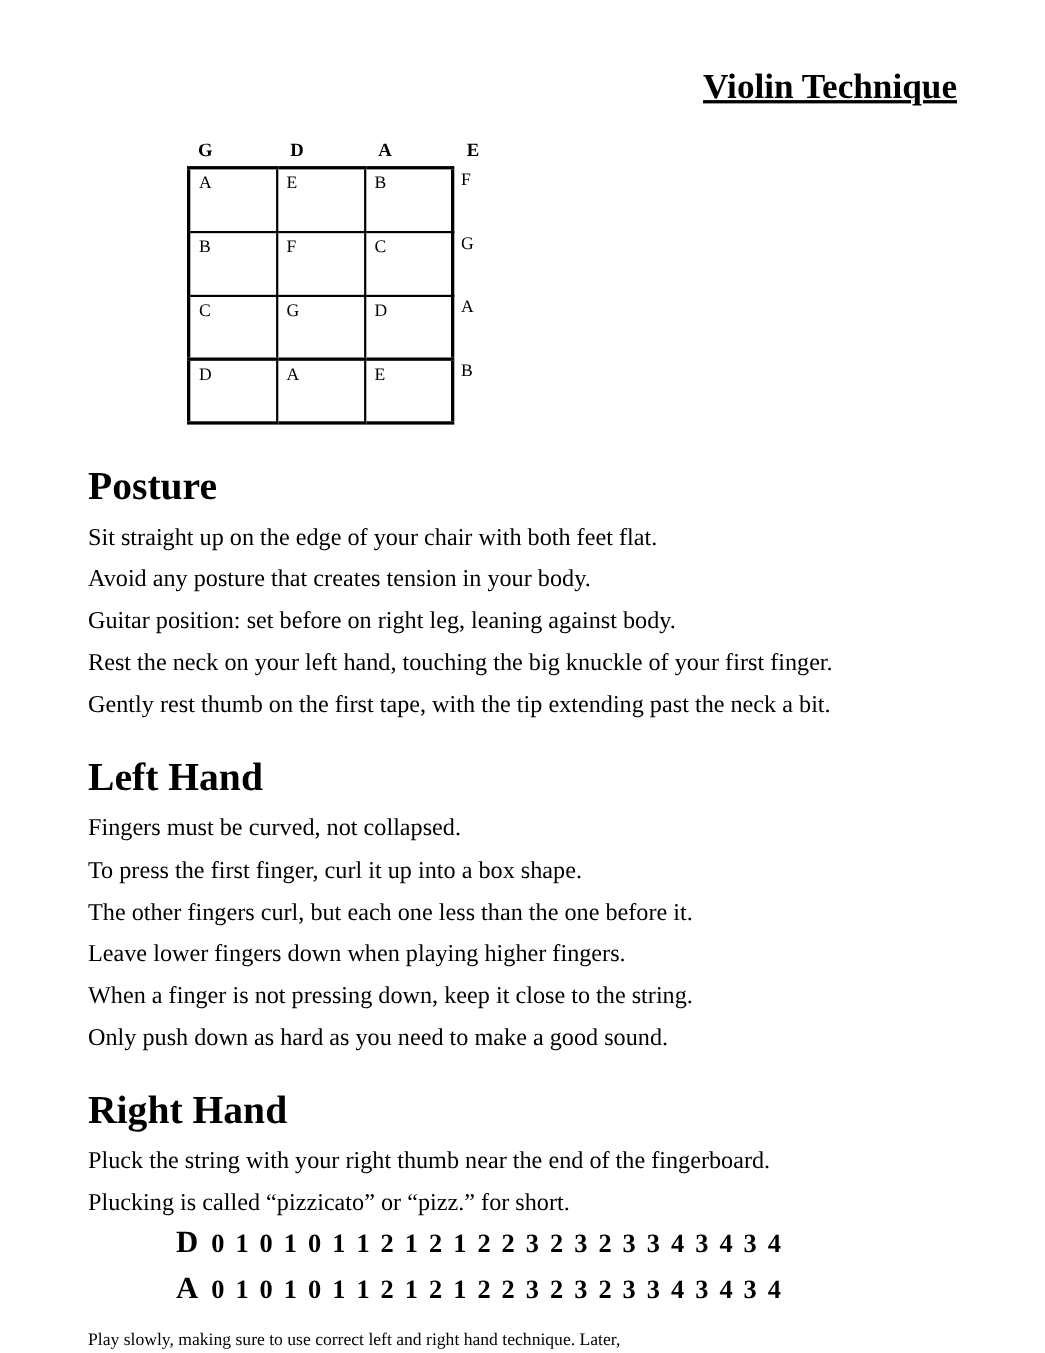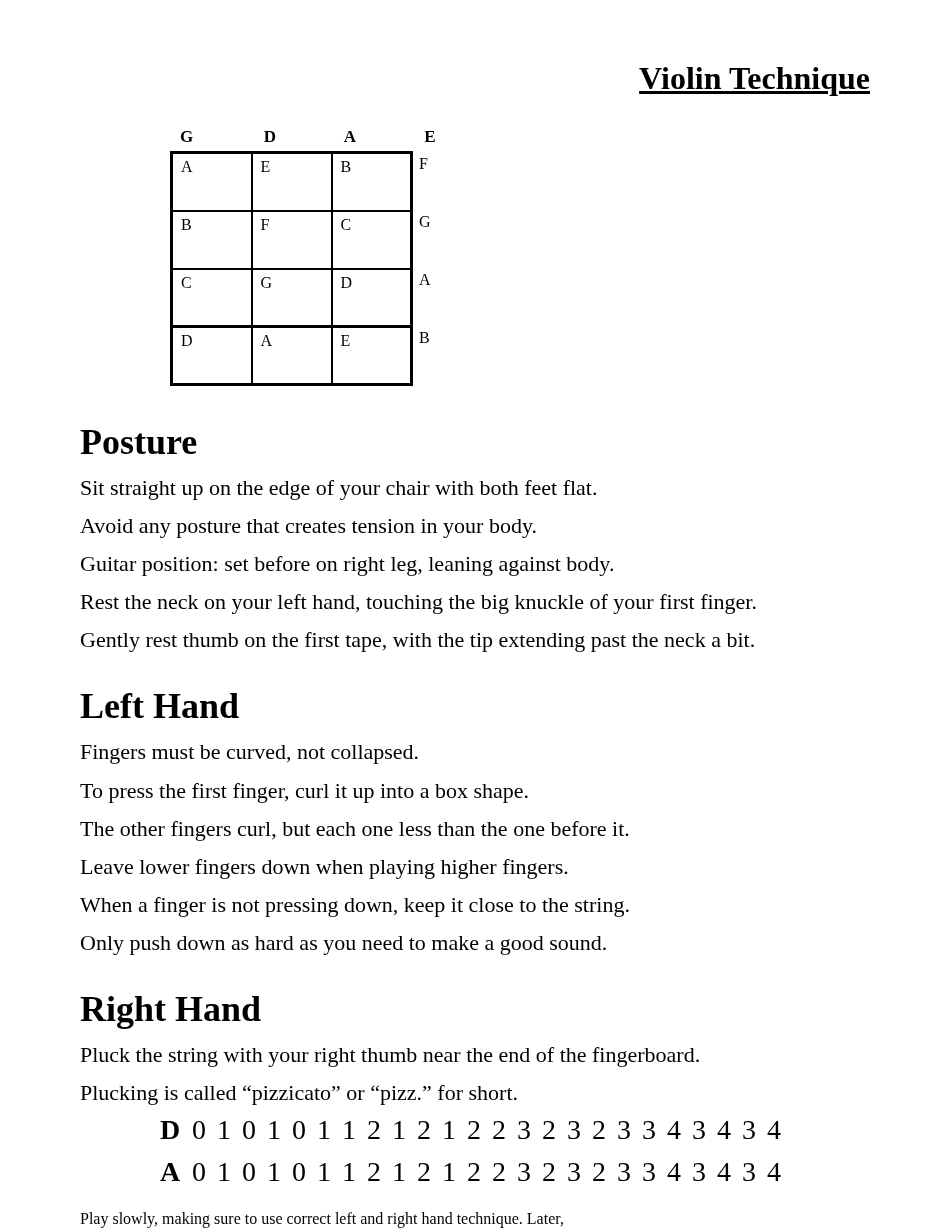--- a/index.html
+++ b/index.html
@@ -128,23 +128,24 @@
     }
 
     .exercise-string-label {
       font-size: 28px;
       font-weight: bold;
       min-width: 28px;
       margin-right: 4px;
     }
 
     .exercise-numbers {
-      font-size: 28px;
+      font-size: 24px;
       letter-spacing: 2px;
       flex: 1;
+      font-weight: bold;
     }
 
     .exercise-note {
       text-align: left;
       font-size: 16px;
       line-height: 1.6;
       margin-top: 18px;
     }
 
     .exercise-row-wrapper {

